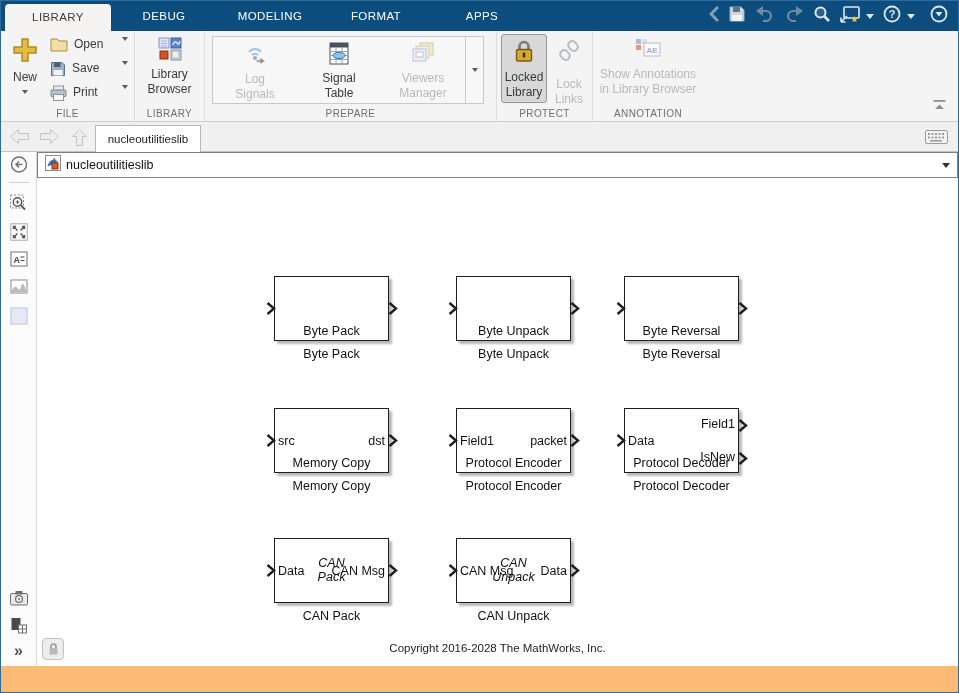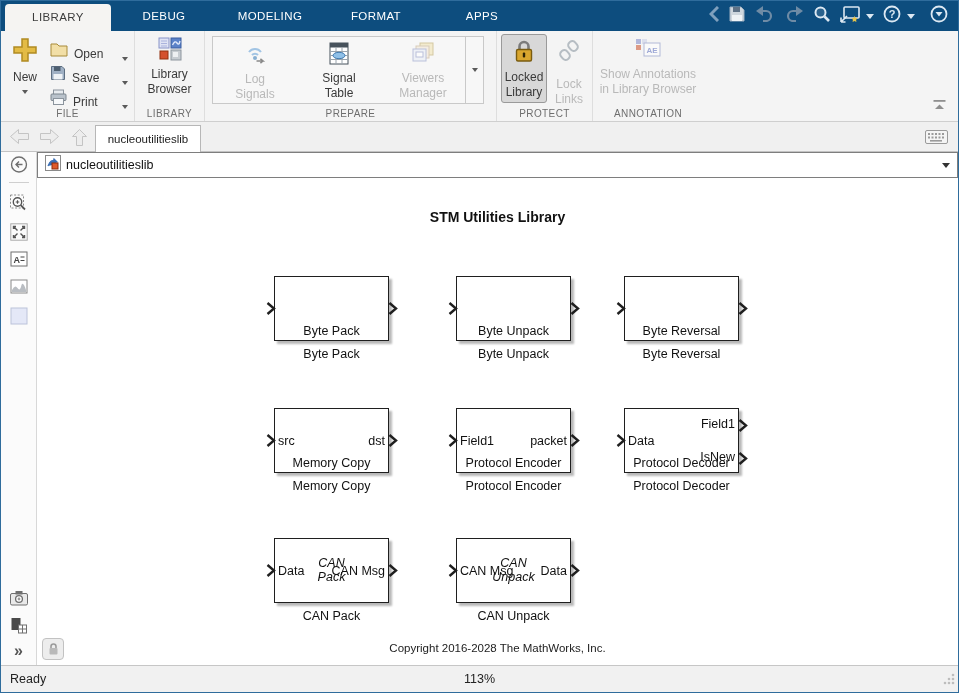--- a/index.html
+++ b/index.html
@@ -28,21 +28,21 @@
   .rsec-label { position:absolute; bottom:2px; left:0; right:0; text-align:center;
                 font-size:10px; color:#6e6e6e; letter-spacing:.4px; }
   .lbl { font-size:12px; color:#3a3a3a; }
   .dis .lbl, .lbl.dis { color:#b9b9b9; }
   .caret { width:0; height:0; border-left:3.5px solid transparent; border-right:3.5px solid transparent;
            border-top:4.5px solid #5a5a5a; }
 
   #sec-file { width:134px; display:flex; padding:6px 2px 0 6px; }
   #new-btn { width:36px; display:flex; flex-direction:column; align-items:center; gap:3px; }
   #file-col { display:flex; flex-direction:column; margin-left:4px; }
-  .file-row { display:flex; align-items:flex-end; height:24px; gap:6px; padding:0 3px; width:84px; }
+  .file-row { display:flex; align-items:flex-start; height:24px; gap:6px; padding:0 3px; width:84px; }
   .file-row .lbl { flex:1; }
 
   #sec-library { width:70px; }
   .big-btn { display:flex; flex-direction:column; align-items:center; text-align:center;
              padding-top:6px; line-height:15px; }
   .big-btn .lbl { margin-top:4px; }
 
   #sec-prepare { width:292px; }
   #prepare-group { position:absolute; left:7px; right:12px; top:5px; bottom:17px;
                    border:1px solid #c9c9c9; background:#f7f7f7; display:flex; }
@@ -460,21 +460,20 @@
       <svg width="17" height="17">
           <rect x="1" y="1" width="9" height="12" fill="#4a4a4a"></rect>
           <rect x="8" y="8" width="8" height="8" fill="#fff" stroke="#6f6f6f"></rect>
           <path d="M8 12 h8 M12 8 v8" stroke="#6f6f6f"></path>
         </svg>
     </span>
     <span class="ls-icon" id="ls-chevrons" style="top:490px;">»</span>
   </div>
 
   <div id="canvas">
-    <div id="canvas-title">STM Utilities Library</div>
 
     <div class="block b0">
       <svg class="port pin" width="10" height="13">
           <path d="M1.5 1 L8 6.5 L1.5 12" fill="none" stroke="#1f1f1f" stroke-width="2.4"></path>
         </svg>
       <svg class="port pout" width="10" height="13">
           <path d="M1.5 1 L8 6.5 L1.5 12" fill="none" stroke="#1f1f1f" stroke-width="2.4"></path>
         </svg>
       <div class="binner">Byte Pack</div>
       <div class="bcaption">Byte Pack</div>
@@ -575,30 +574,14 @@
     <div id="canvas-copyright">Copyright 2016-2028 The MathWorks, Inc.</div>
 
     <div id="lock-badge">
       <svg width="11" height="14">
           <path d="M3 6 V4.5 a2.5 2.5 0 0 1 5 0 V6" fill="none" stroke="#9b9b9b" stroke-width="1.6"></path>
           <rect x="1.5" y="6" width="8" height="6.5" rx="1" fill="#b9b9b9"></rect>
         </svg>
     </div>
   </div>
 
-  <div id="statusbar">
-    <span id="status-text">Ready</span>
-    <span id="zoom-level">113%</span>
-    <span id="resize-grip">
-      <svg width="14" height="14">
-          <g fill="#bdbdbd">
-            <circle cx="11" cy="3" r="1.3"></circle>
-            <circle cx="11" cy="7" r="1.3"></circle>
-            <circle cx="11" cy="11" r="1.3"></circle>
-            <circle cx="7" cy="7" r="1.3"></circle>
-            <circle cx="7" cy="11" r="1.3"></circle>
-            <circle cx="3" cy="11" r="1.3"></circle>
-          </g>
-        </svg>
-    </span>
-  </div>
 
 </div>
 
 </body></html>

